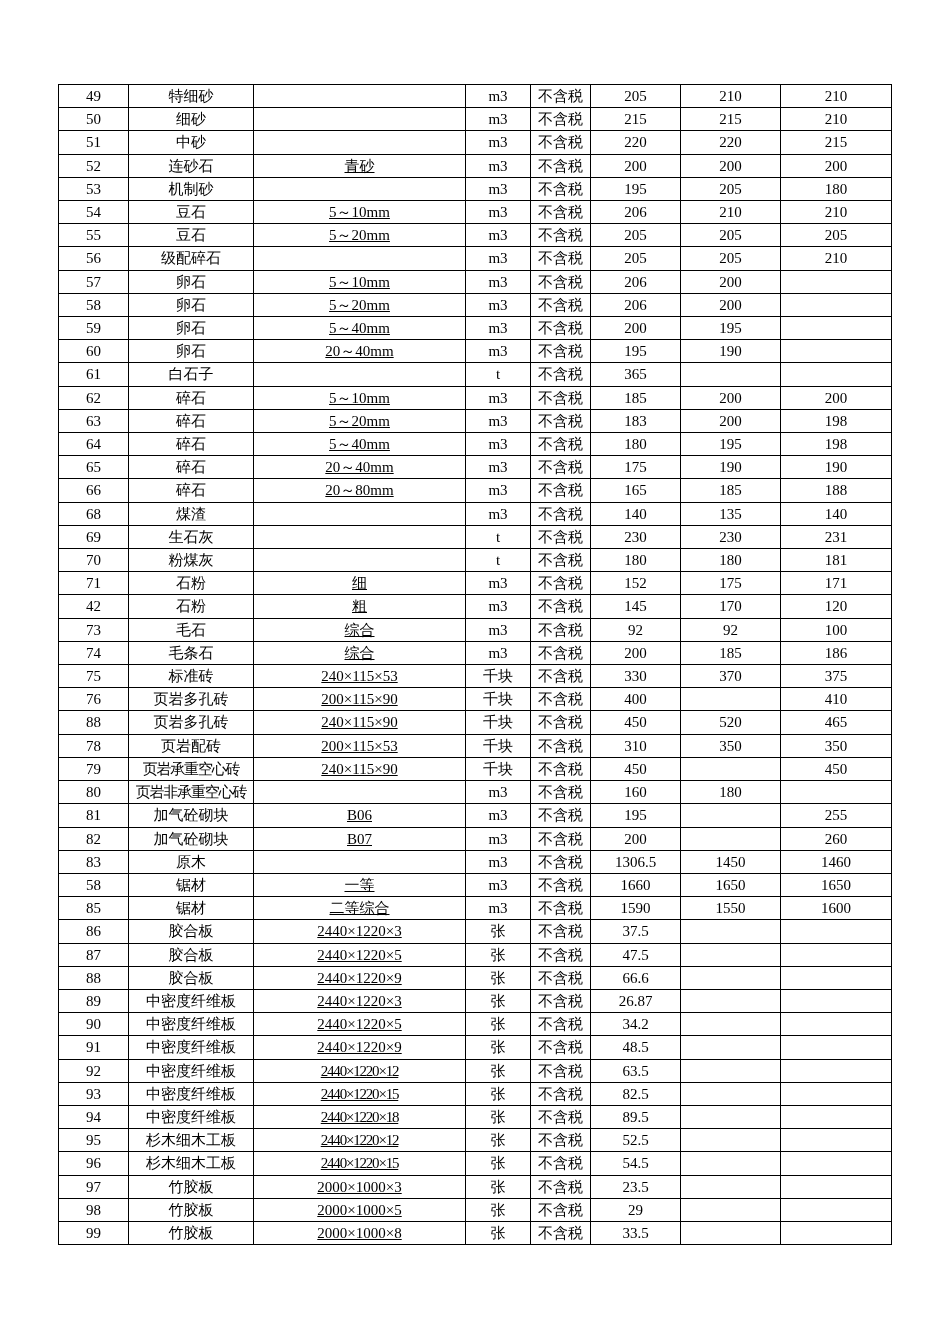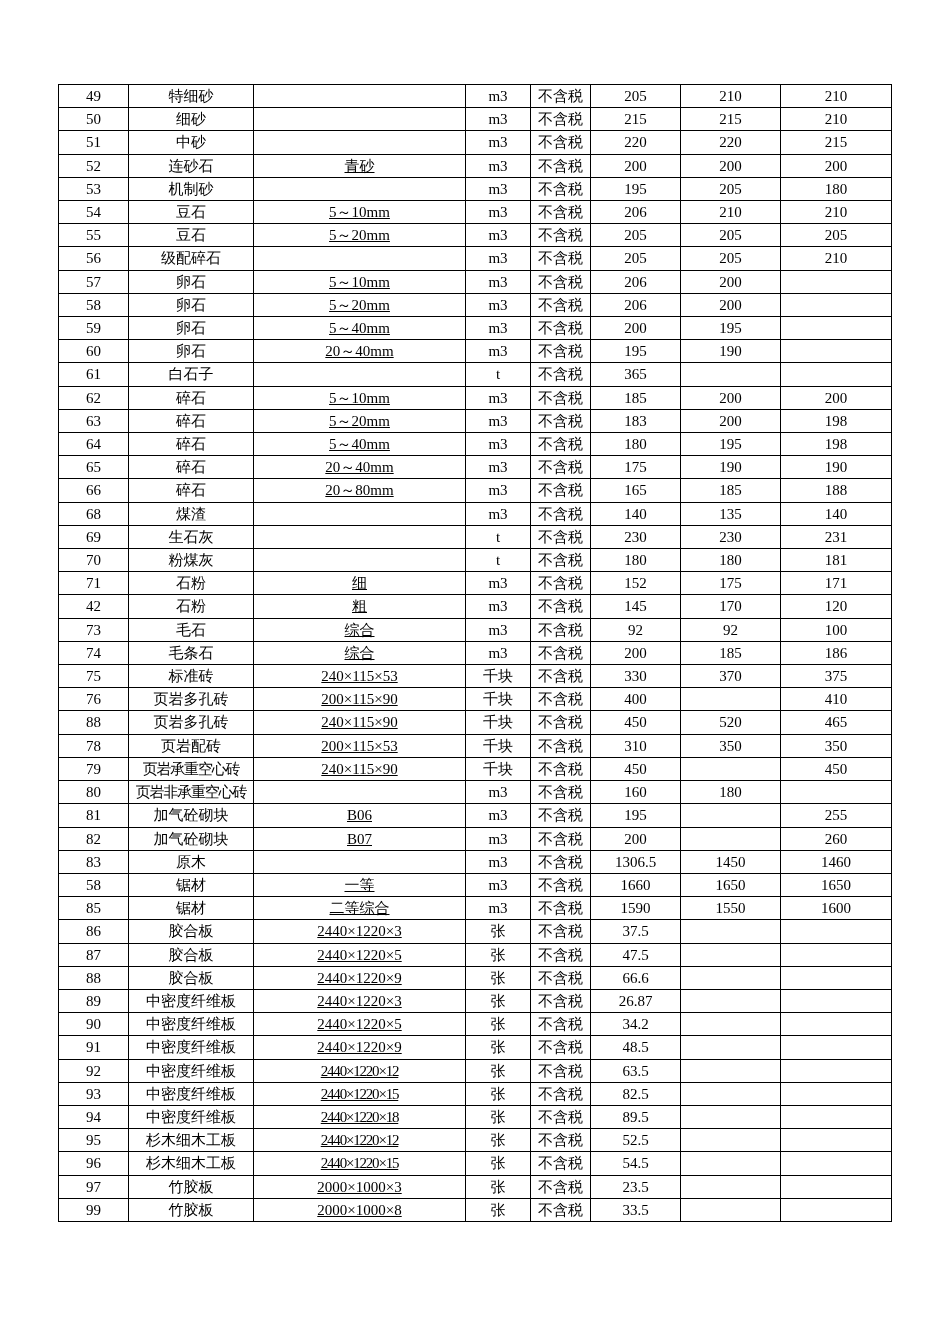--- a/index.html
+++ b/index.html
@@ -566,20 +566,30 @@
             <td class="cell-no">97</td>
             <td class="cell-name">竹胶板</td>
             <td class="cell-spec">2000×1000×3</td>
             <td class="cell-unit">张</td>
             <td class="cell-tax">不含税</td>
             <td class="cell-price">23.5</td>
             <td class="cell-price"></td>
             <td class="cell-price"></td>
           </tr>
           <tr>
+            <td class="cell-no">98</td>
+            <td class="cell-name">竹胶板</td>
+            <td class="cell-spec">2000×1000×5</td>
+            <td class="cell-unit">张</td>
+            <td class="cell-tax">不含税</td>
+            <td class="cell-price">29</td>
+            <td class="cell-price"></td>
+            <td class="cell-price"></td>
+          </tr>
+          <tr>
             <td class="cell-no">99</td>
             <td class="cell-name">竹胶板</td>
             <td class="cell-spec">2000×1000×8</td>
             <td class="cell-unit">张</td>
             <td class="cell-tax">不含税</td>
             <td class="cell-price">33.5</td>
             <td class="cell-price"></td>
             <td class="cell-price"></td>
           </tr>
         </tbody>

